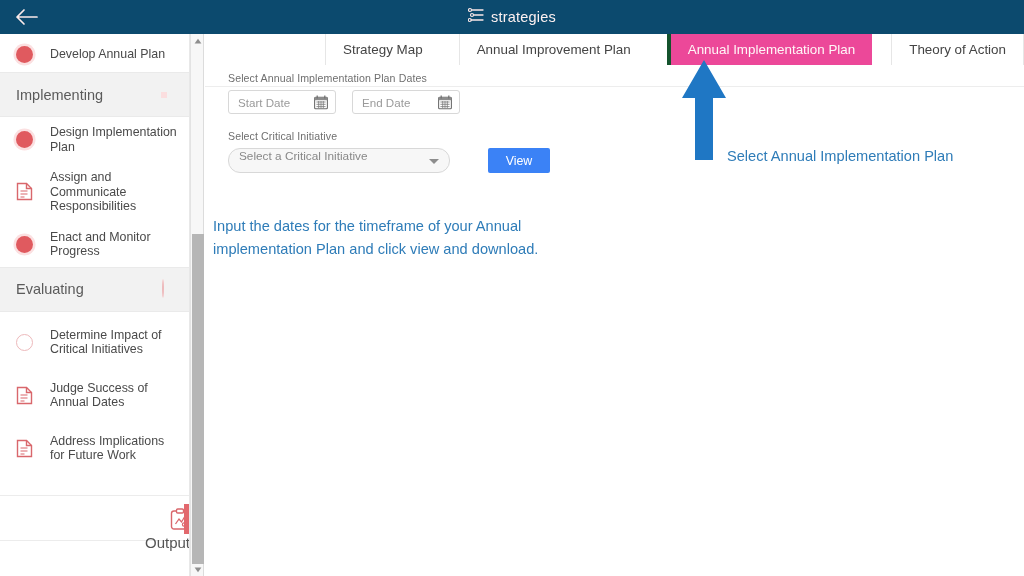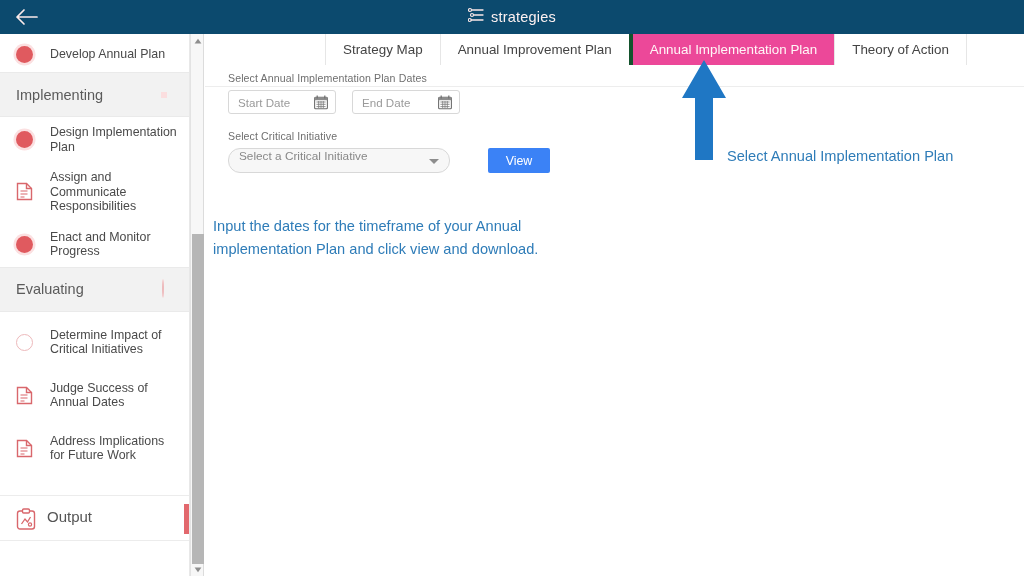--- a/index.html
+++ b/index.html
@@ -70,24 +70,25 @@
   .badge-filled {
     width:22px; height:22px; border-radius:50%; background:#e05a5f;
     box-shadow:0 0 0 3px #fbdedf;
   }
   .badge-empty {
     width:24px; height:22px; border-radius:50%; background:#fff;
     border:1.3px solid #edbabc;
   }
 
   .out-row {
-    position:relative; display:flex; align-items:flex-start;
+    position:relative; display:flex; align-items:flex-end;
     padding:12px 0 12px 16px; height:46px;
     border-top:1px solid #ececec; border-bottom:1px solid #ececec;
     cursor:pointer;
+    flex-direction:column;
   }
   .out-row .lbl { font-size:15px; color:#555; padding-left:11px; }
   .out-marker {
     position:absolute; right:0px; top:8px; width:6px; height:30px; background:#e2686d;
   }
 
   
   .sb-track {
     position:absolute; left:190px; top:34px; width:14px; height:542px;
     background:#f7f7f7; border-left:1px solid #e3e3e3; border-right:1px solid #dcdcdc;
@@ -105,21 +106,21 @@
   .content {
     position:absolute; left:205px; top:34px; width:819px; height:542px;
     background:#fff;
   }
   .content-card {
     position:absolute; left:0; top:0; width:819px; height:53px;
     background:#fff; border-bottom:1px solid #ededed;
   }
 
   .tabs {
-    position:absolute; left:120px; top:0px; display:flex; align-items:flex-end; height:31px;
+    position:absolute; left:120px; top:0px; display:flex; align-items:flex-end; height:31px;gap:19px;
   }
   .tab {
     height:31px; padding:0 17px; display:flex; align-items:center; justify-content:center;
     font-size:13.4px; color:#444; background:#fff;
     border-left:1px solid #e6e6e6; cursor:pointer; white-space:nowrap;
   }
   .tab:last-child { border-right:1px solid #e6e6e6; }
   .tab.active { background:#ec4899; color:#fff7f7; border-left:4px solid #14532d; }
 
   

